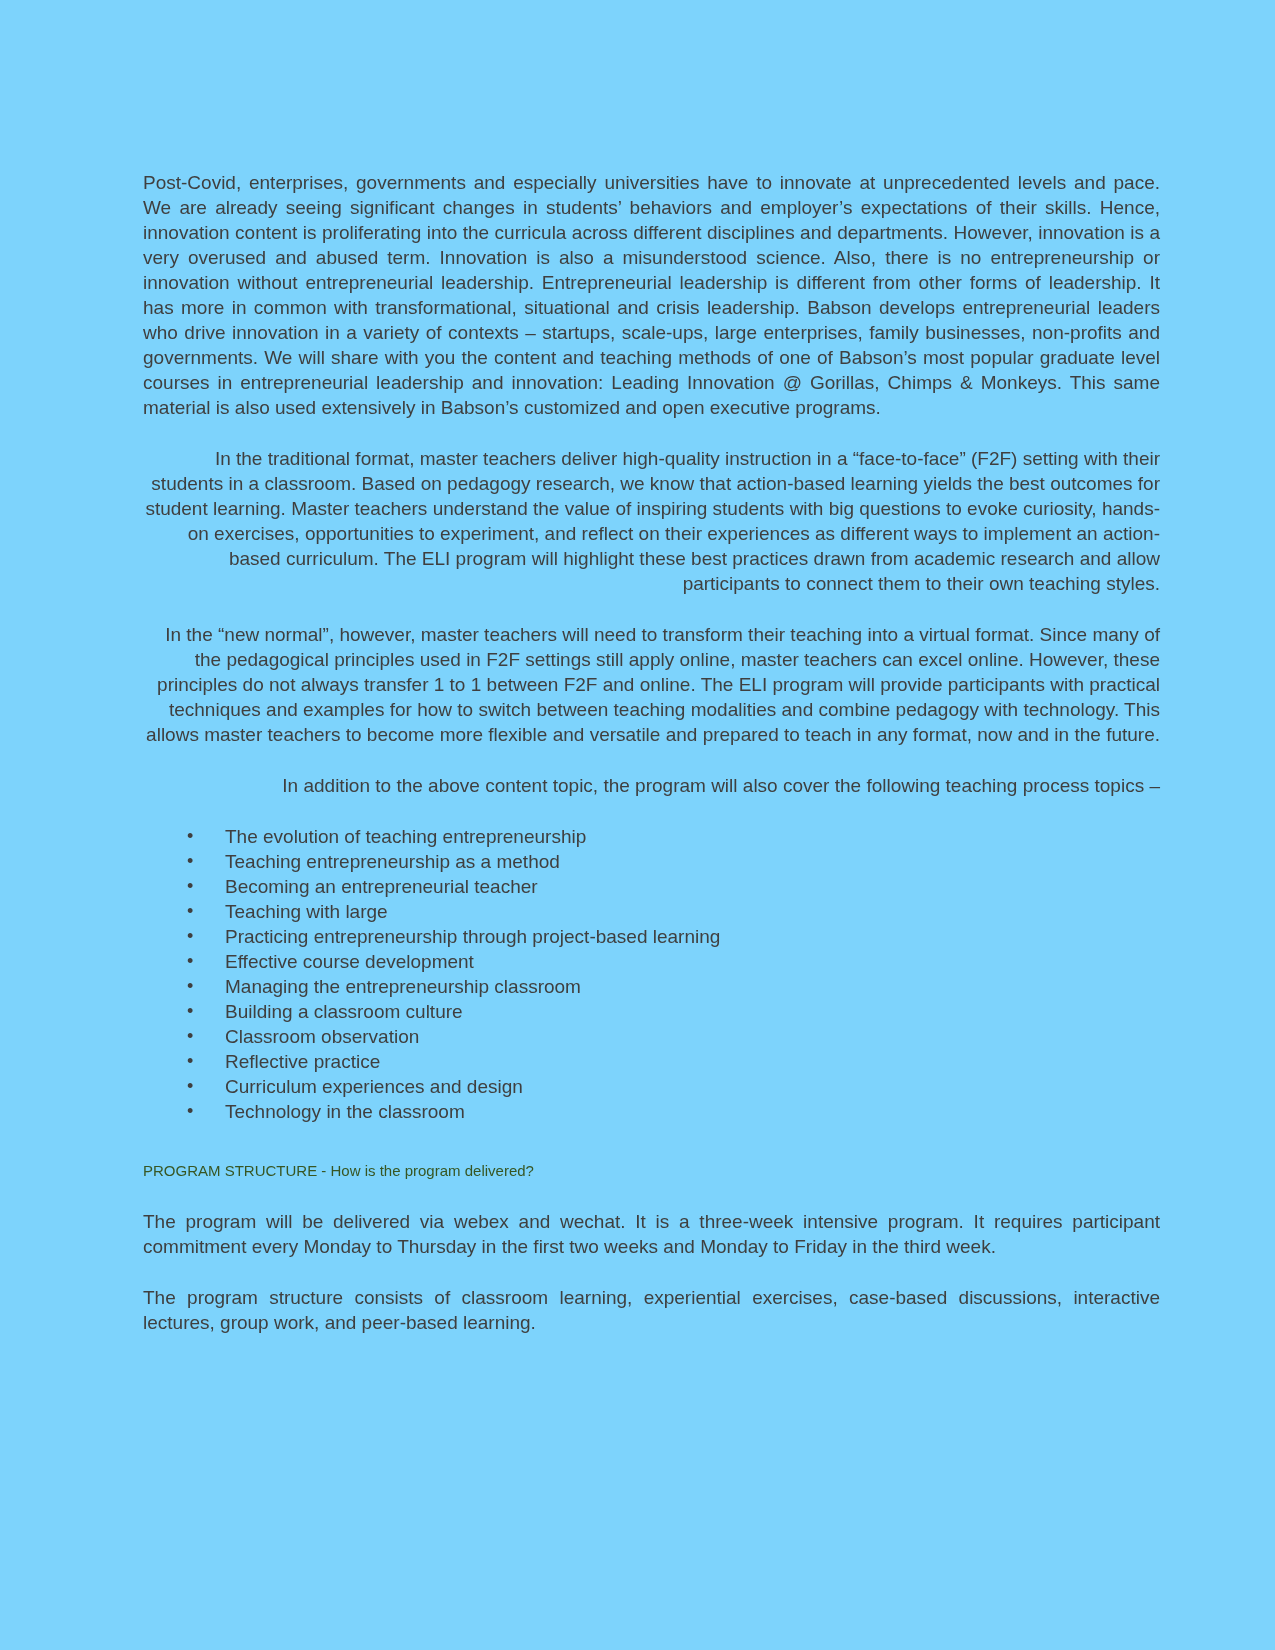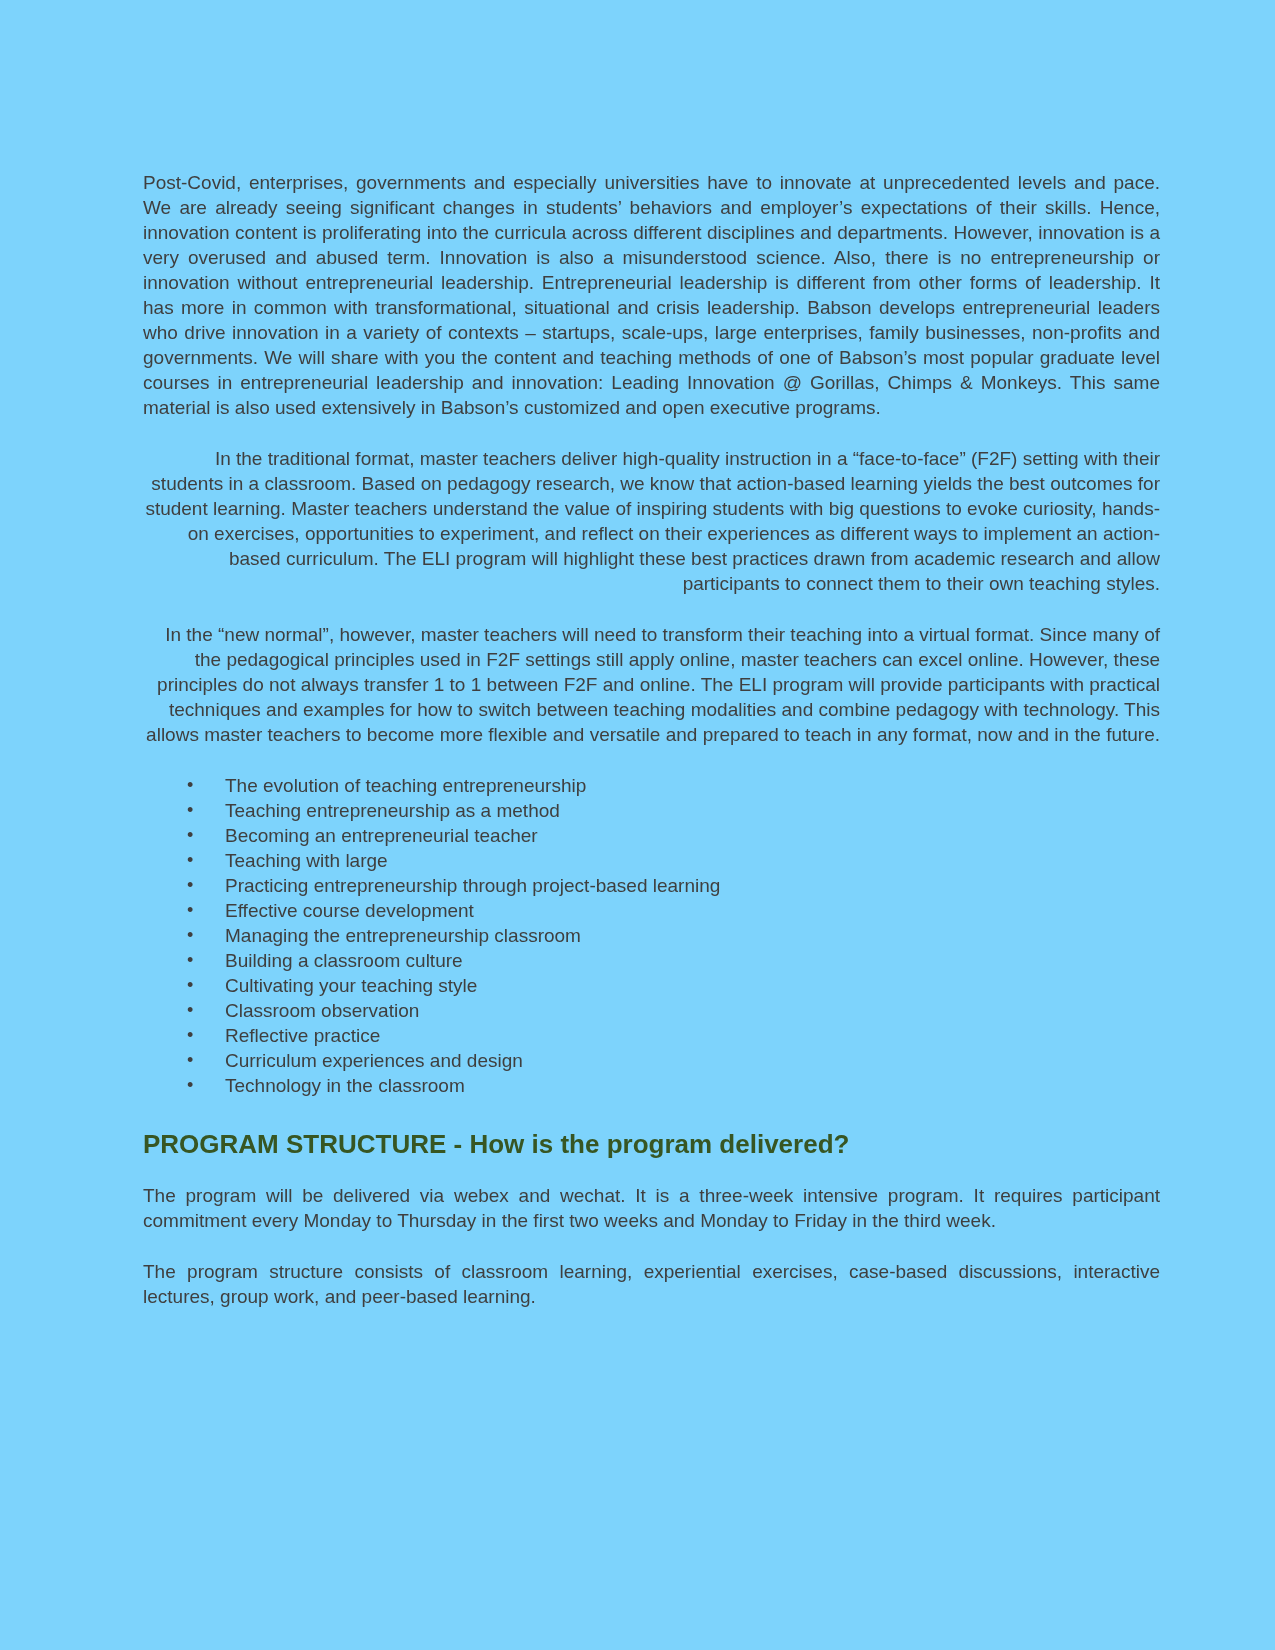--- a/index.html
+++ b/index.html
@@ -43,49 +43,49 @@
   ul.topics li::before {
     content: "\2022";
     position: absolute;
     left: -38px;
     top: 0;
     font-size: 18px;
     color: #3f3f3f;
   }
   h2.section-heading {
     margin: 0 0 26px 0;
-    font-size: 26px;
+    font-size: 15px;
     line-height: 25px;
-    font-weight: bold;
+    font-weight: normal;
     color: #375623;
   }
 </style>
 </head>
 <body>
 
 <div class="page">
   <div class="doc-body">
 
     <p class="para justify">Post-Covid, enterprises, governments and especially universities have to innovate at unprecedented levels and pace. We are already seeing significant changes in students’ behaviors and employer’s expectations of their skills. Hence, innovation content is proliferating into the curricula across different disciplines and departments. However, innovation is a very overused and abused term. Innovation is also a misunderstood science. Also, there is no entrepreneurship or innovation without entrepreneurial leadership. Entrepreneurial leadership is different from other forms of leadership. It has more in common with transformational, situational and crisis leadership. Babson develops entrepreneurial leaders who drive innovation in a variety of contexts – startups, scale-ups, large enterprises, family businesses, non-profits and governments. We will share with you the content and teaching methods of one of Babson’s most popular graduate level courses in entrepreneurial leadership and innovation: Leading Innovation @ Gorillas, Chimps &amp; Monkeys. This same material is also used extensively in Babson’s customized and open executive programs.</p>
 
     <p class="para left">In the traditional format, master teachers deliver high-quality instruction in a “face-to-face” (F2F) setting with their students in a classroom. Based on pedagogy research, we know that action-based learning yields the best outcomes for student learning. Master teachers understand the value of inspiring students with big questions to evoke curiosity, hands-on exercises, opportunities to experiment, and reflect on their experiences as different ways to implement an action-based curriculum. The ELI program will highlight these best practices drawn from academic research and allow participants to connect them to their own teaching styles.</p>
 
     <p class="para left">In the “new normal”, however, master teachers will need to transform their teaching into a virtual format. Since many of the pedagogical principles used in F2F settings still apply online, master teachers can excel online. However, these principles do not always transfer 1 to 1 between F2F and online. The ELI program will provide participants with practical techniques and examples for how to switch between teaching modalities and combine pedagogy with technology. This allows master teachers to become more flexible and versatile and prepared to teach in any format, now and in the future.</p>
 
+    <p class="para left">In addition to the above content topic, the program will also cover the following teaching process topics –</p>
 
     <ul class="topics">
       <li>The evolution of teaching entrepreneurship</li>
       <li>Teaching entrepreneurship as a method</li>
       <li>Becoming an entrepreneurial teacher</li>
       <li>Teaching with large</li>
       <li>Practicing entrepreneurship through project-based learning</li>
       <li>Effective course development</li>
       <li>Managing the entrepreneurship classroom</li>
       <li>Building a classroom culture</li>
-      <li>Cultivating your teaching style</li>
       <li>Classroom observation</li>
       <li>Reflective practice</li>
       <li>Curriculum experiences and design</li>
       <li>Technology in the classroom</li>
     </ul>
 
     <h2 class="section-heading">PROGRAM STRUCTURE - How is the program delivered?</h2>
 
     <p class="para justify">The program will be delivered via webex and wechat. It is a three-week intensive program. It requires participant commitment every Monday to Thursday in the first two weeks and Monday to Friday in the third week.</p>
 

